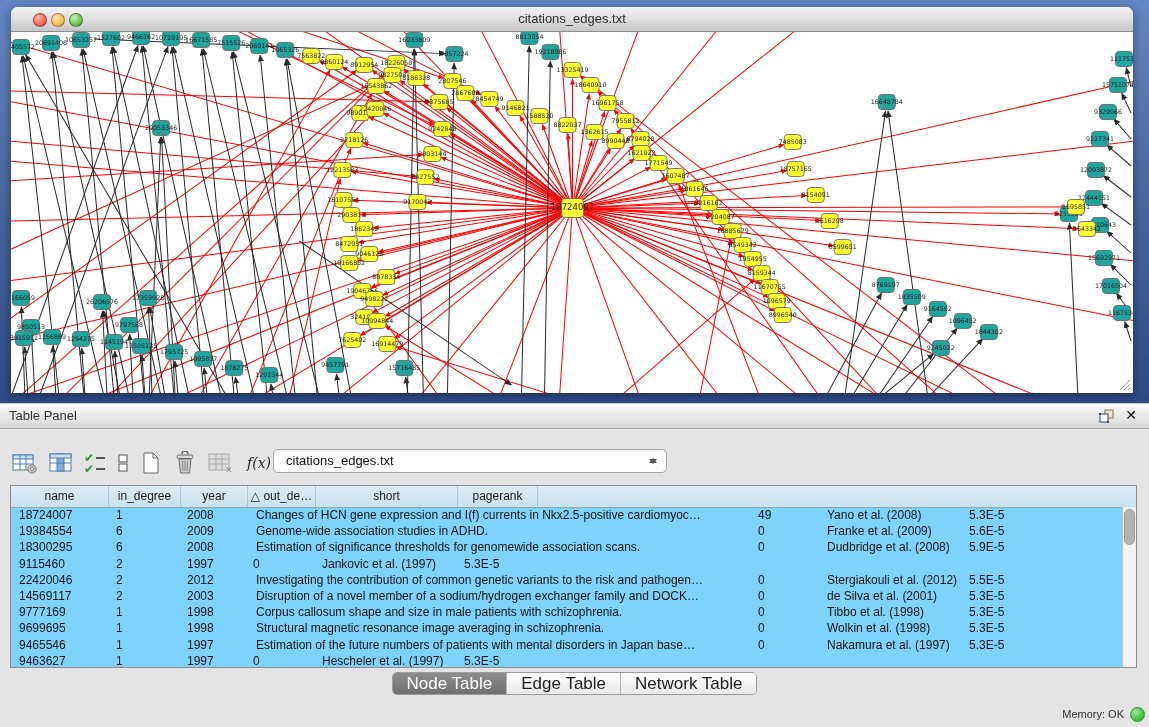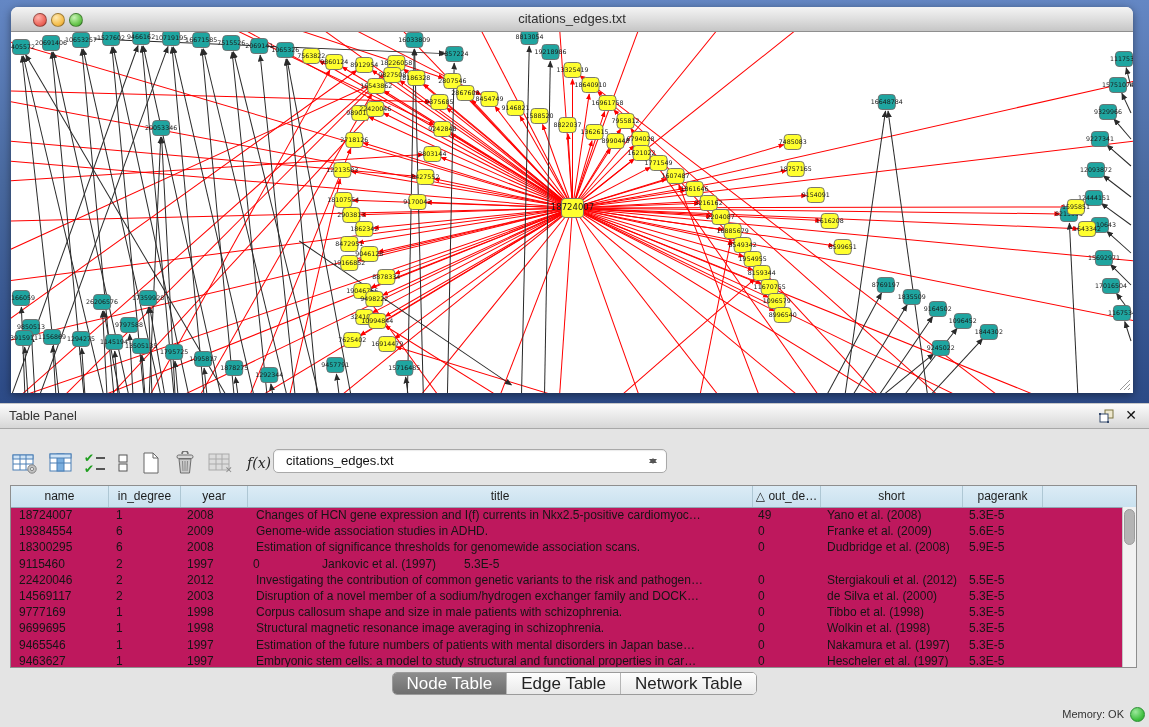--- a/index.html
+++ b/index.html
@@ -32,21 +32,21 @@
   .closex{position:absolute;right:12px;top:3px;font-size:14px;font-weight:bold;color:#111;cursor:default;}
   .toolbar{position:absolute;left:12px;top:42px;height:36px;display:flex;align-items:center;gap:11px;}
   .tbtn{display:flex;align-items:center;justify-content:center;}
   .fx{font-family:"DejaVu Serif",serif;font-style:italic;font-size:14px;color:#222;padding:0 2px;}
   .combo{position:absolute;left:273px;top:46px;width:392px;height:22px;background:#fff;
          border:1px solid #a9a9a9;border-radius:5px;box-shadow:inset 0 1px 1px rgba(0,0,0,.08);}
   .combo .val{position:absolute;left:12px;top:3px;font-size:13px;color:#111;}
   .combo .arr{position:absolute;right:9px;top:3px;width:9px;height:16px;}
   .combo .arr:before{content:"";position:absolute;left:1px;top:1px;border:4px solid transparent;border-bottom:5px solid #555;}
   .combo .arr:after{content:"";position:absolute;left:1px;bottom:1px;border:4px solid transparent;border-top:5px solid #555;}
-  .tablewrap{position:absolute;left:10px;top:82px;width:1127px;height:183px;background:#be185d;
+  .tablewrap{position:absolute;left:10px;top:82px;width:1127px;height:183px;background:#7dd3fc;
              border:1px solid #8e8e8e;box-sizing:border-box;}
   .thead{display:flex;height:21px;background:#cfe5f2;border-bottom:1px solid #93a7b3;}
   .hcell{box-sizing:border-box;height:21px;line-height:20px;font-size:12px;color:#1c1c1c;
          text-align:center;border-right:1px solid #aec7d4;overflow:hidden;white-space:nowrap;
          background:linear-gradient(180deg,#dcecf6,#c9e1ef);}
   .hfill{flex:1;border-right:none;}
   .tbody{position:absolute;left:0;top:21px;right:13px;bottom:0;overflow:hidden;}
   .trow{display:flex;height:16.2px;}
   .tcell{box-sizing:border-box;font-size:12px;line-height:16px;color:#151515;
          white-space:nowrap;overflow:hidden;}
@@ -590,21 +590,20 @@
     <div class="combo">
       <span class="val">citations_edges.txt</span>
       <span class="arr"></span>
     </div>
 
     <div class="tablewrap">
       <div class="thead" id="thead">
           <div class="hcell" style="width: 98px;">name</div>
           <div class="hcell" style="width: 72px;">in_degree</div>
           <div class="hcell" style="width: 67px;">year</div>
-          <div class="hcell" style="width: 505px;">title</div>
           <div class="hcell" style="width: 68px;">△ out_de…</div>
           <div class="hcell" style="width: 142px;">short</div>
           <div class="hcell" style="width: 80px;">pagerank</div>
           <div class="hcell hfill"></div>
         </div>
       <div class="tbody" id="tbody">
           <div class="trow">
             <div class="tcell c0" style="width: 98px;">18724007</div>
             <div class="tcell c1" style="width: 72px;">1</div>
             <div class="tcell c2" style="width: 67px;">2008</div>
@@ -647,21 +646,21 @@
             <div class="tcell c4" style="width: 68px;">0</div>
             <div class="tcell c5" style="width: 142px;">Stergiakouli et al. (2012)</div>
             <div class="tcell c6" style="width: 80px;">5.5E-5</div>
           </div>
           <div class="trow">
             <div class="tcell c0" style="width: 98px;">14569117</div>
             <div class="tcell c1" style="width: 72px;">2</div>
             <div class="tcell c2" style="width: 67px;">2003</div>
             <div class="tcell c3" style="width: 505px;">Disruption of a novel member of a sodium/hydrogen exchanger family and DOCK…</div>
             <div class="tcell c4" style="width: 68px;">0</div>
-            <div class="tcell c5" style="width: 142px;">de Silva et al. (2000)</div>
+            <div class="tcell c5" style="width: 142px;">de Silva et al. (2001)</div>
             <div class="tcell c6" style="width: 80px;">5.3E-5</div>
           </div>
           <div class="trow">
             <div class="tcell c0" style="width: 98px;">9777169</div>
             <div class="tcell c1" style="width: 72px;">1</div>
             <div class="tcell c2" style="width: 67px;">1998</div>
             <div class="tcell c3" style="width: 505px;">Corpus callosum shape and size in male patients with schizophrenia.</div>
             <div class="tcell c4" style="width: 68px;">0</div>
             <div class="tcell c5" style="width: 142px;">Tibbo et al. (1998)</div>
             <div class="tcell c6" style="width: 80px;">5.3E-5</div>
@@ -681,21 +680,20 @@
             <div class="tcell c2" style="width: 67px;">1997</div>
             <div class="tcell c3" style="width: 505px;">Estimation of the future numbers of patients with mental disorders in Japan base…</div>
             <div class="tcell c4" style="width: 68px;">0</div>
             <div class="tcell c5" style="width: 142px;">Nakamura et al. (1997)</div>
             <div class="tcell c6" style="width: 80px;">5.3E-5</div>
           </div>
           <div class="trow">
             <div class="tcell c0" style="width: 98px;">9463627</div>
             <div class="tcell c1" style="width: 72px;">1</div>
             <div class="tcell c2" style="width: 67px;">1997</div>
-            <div class="tcell c3" style="width: 505px;">Embryonic stem cells: a model to study structural and functional properties in car…</div>
             <div class="tcell c4" style="width: 68px;">0</div>
             <div class="tcell c5" style="width: 142px;">Hescheler et al. (1997)</div>
             <div class="tcell c6" style="width: 80px;">5.3E-5</div>
           </div>
         </div>
       <div class="vscroll">
         <div class="thumb"></div>
       </div>
     </div>
 

